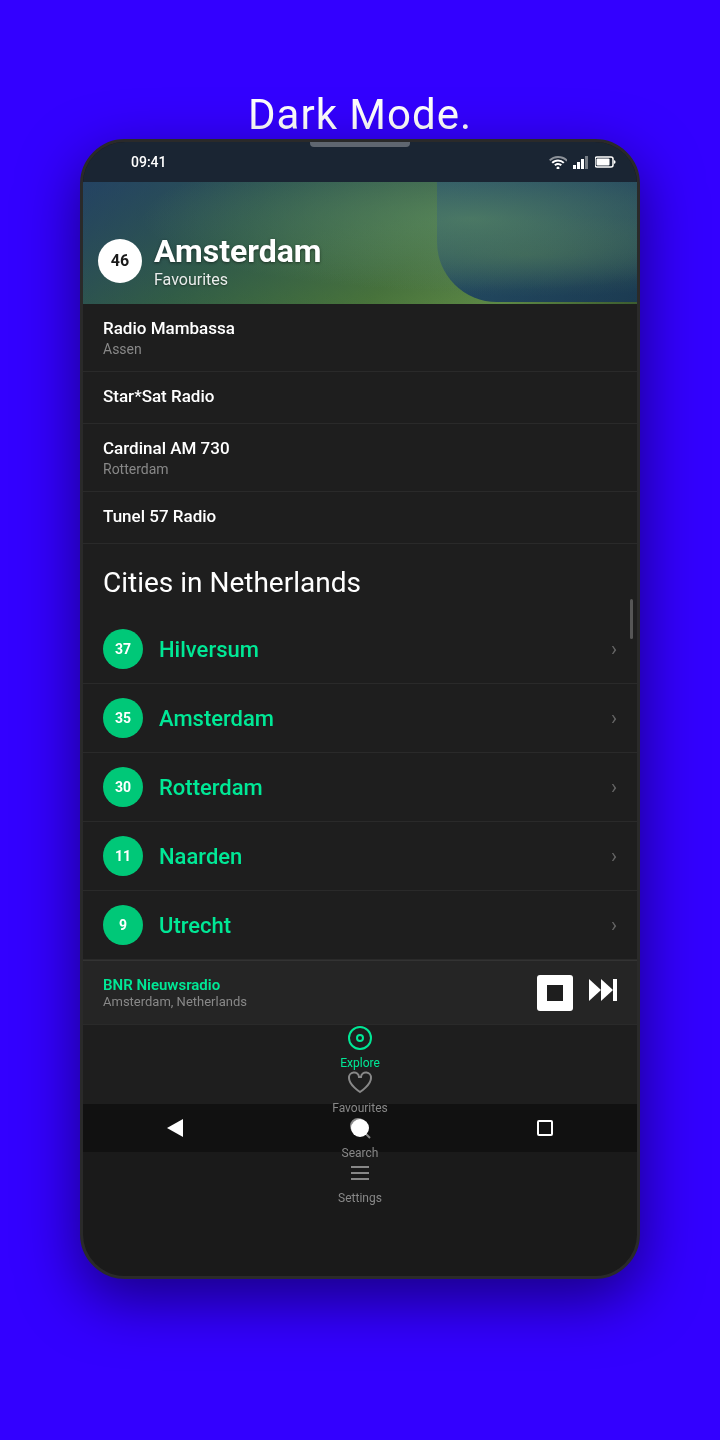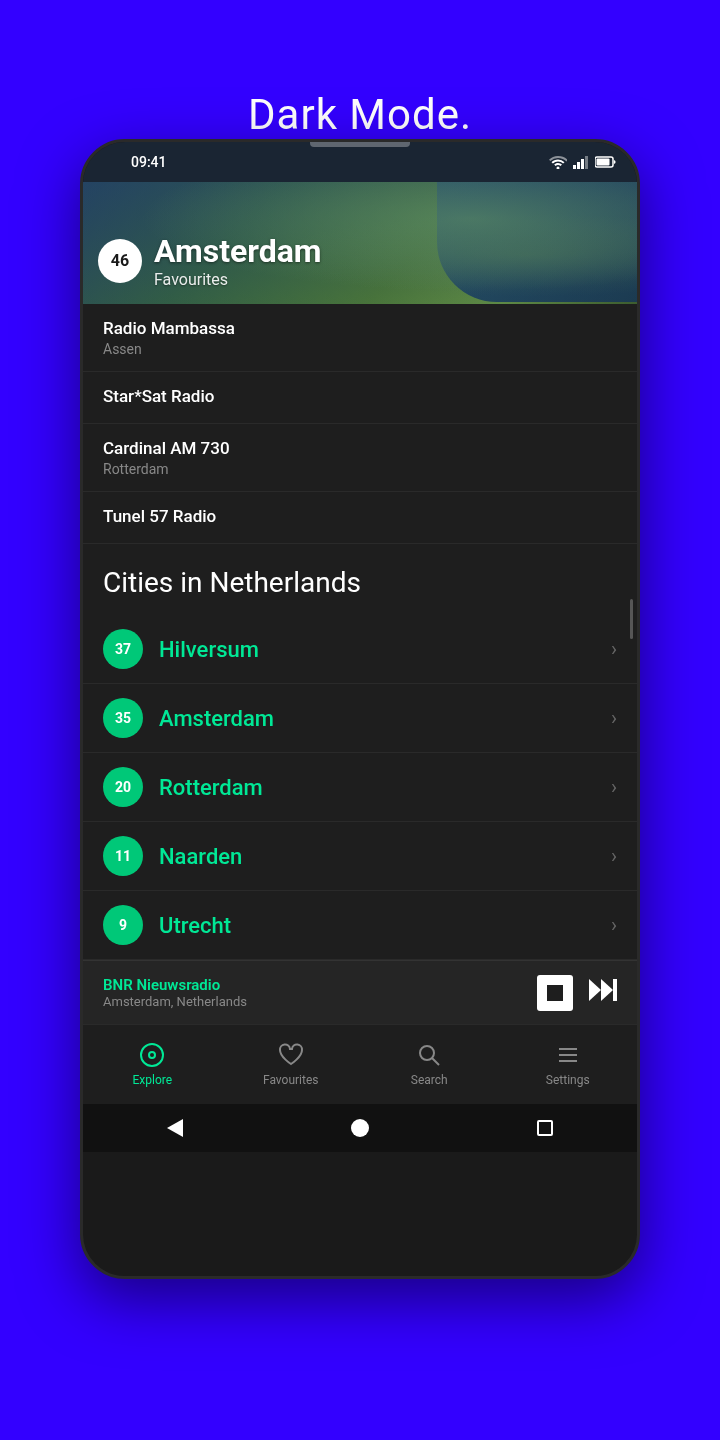--- a/index.html
+++ b/index.html
@@ -214,20 +214,21 @@
       font-size: 24px;
     }
     
     .bottom-nav {
       height: 80px;
       background: #1e1e1e;
       display: flex;
       align-items: center;
       justify-content: space-around;
       border-top: 1px solid #2a2a2a;
+      flex-direction: column;
     }
     .nav-item {
       display: flex;
       flex-direction: column;
       align-items: center;
       gap: 5px;
       cursor: pointer;
       flex: 1;
     }
     .nav-icon {
@@ -354,21 +355,21 @@
       <div class="city-badge">37</div>
       <span class="city-name-text">Hilversum</span>
       <span class="chevron">›</span>
     </div>
     <div class="city-item">
       <div class="city-badge">35</div>
       <span class="city-name-text">Amsterdam</span>
       <span class="chevron">›</span>
     </div>
     <div class="city-item">
-      <div class="city-badge">20</div>
+      <div class="city-badge">30</div>
       <span class="city-name-text">Rotterdam</span>
       <span class="chevron">›</span>
     </div>
     <div class="city-item">
       <div class="city-badge">11</div>
       <span class="city-name-text">Naarden</span>
       <span class="chevron">›</span>
     </div>
     <div class="city-item">
       <div class="city-badge">9</div>

